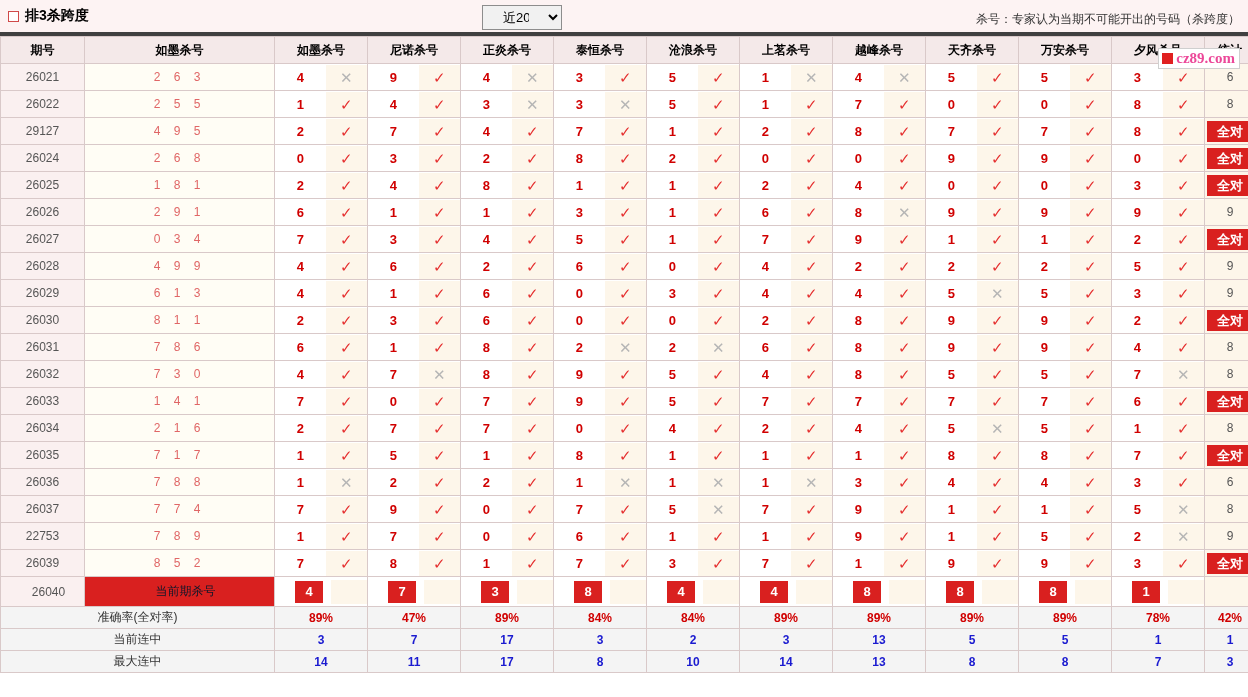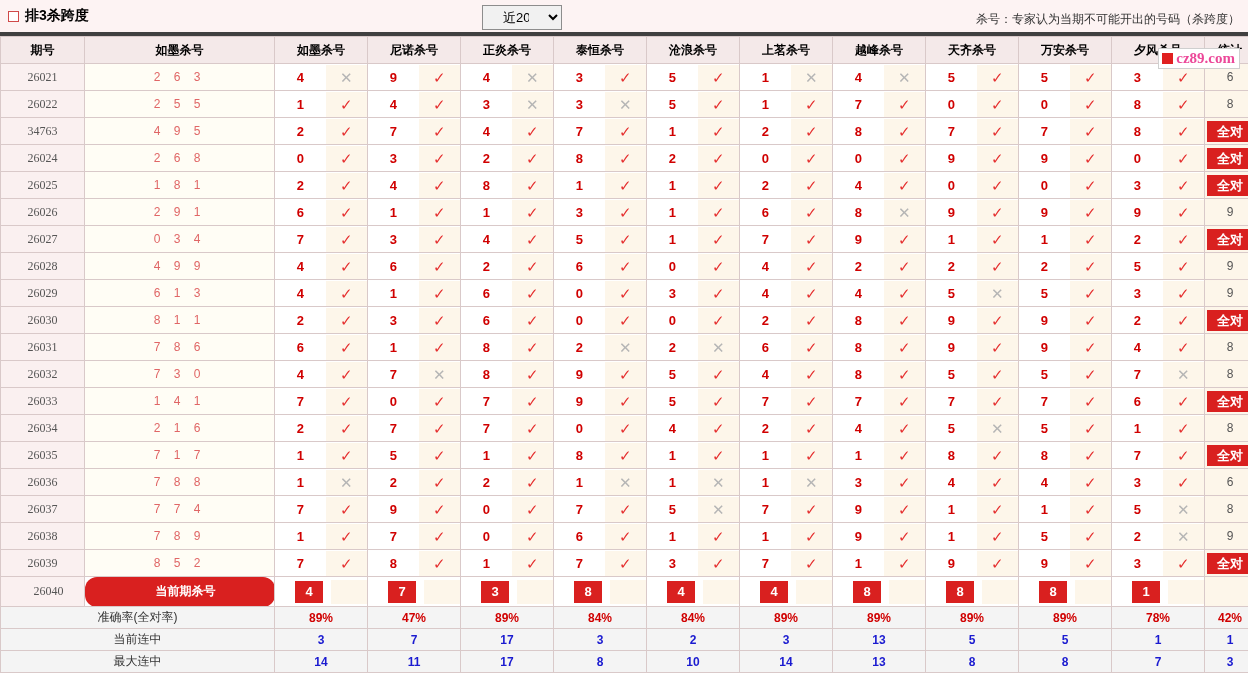--- a/index.html
+++ b/index.html
@@ -110,21 +110,20 @@
   }
   .col-issue  { width: 84px; }
   .col-open   { width: 190px; }
   .col-kill   { width: 93px; }
   .col-stat   { width: 51px; }
 
   td.issue {
     background: #faf0f0;
     color: #555;
     font-size: 12px;
-    font-family: Liberation Serif, serif;
   }
   td.open {
     background: #fffdf5;
     color: #e06666;
     letter-spacing: 5px;
     font-size: 13px;
   }
   
   td.killcell {
     padding: 0;
@@ -168,24 +167,23 @@
     font-weight: bold;
     font-size: 13px;
     line-height: 21px;
     margin: 1px 2px;
   }
 
   
   tr.current td { height: 30px; padding-left: 12px; }
   td.current-label {
     background: #d9201f;
-    color: #ffffff;
-    font-weight: bold;
+    color: #0f172a;
+    font-weight: normal;
     font-size: 14px;
-    border-radius: 12px;
   }
   td.current-kill {
     background: #ffffff;
   }
   .curbox {
     display: inline-block;
     background: #d9201f;
     color: #fff;
     font-weight: bold;
     font-size: 13px;
@@ -418,21 +416,21 @@
           </td>
           <td class="killcell">
             <div class="killinner">
               <span class="kn">8</span>
               <span class="mk hit">✓</span>
             </div>
           </td>
           <td class="stat">8</td>
         </tr>
         <tr>
-          <td class="issue">34763</td>
+          <td class="issue">29127</td>
           <td class="open">4 9 5</td>
           <td class="killcell">
             <div class="killinner">
               <span class="kn">2</span>
               <span class="mk hit">✓</span>
             </div>
           </td>
           <td class="killcell">
             <div class="killinner">
               <span class="kn">7</span>
@@ -1407,21 +1405,21 @@
           </td>
           <td class="killcell">
             <div class="killinner">
               <span class="kn">5</span>
               <span class="mk miss">✕</span>
             </div>
           </td>
           <td class="stat">8</td>
         </tr>
         <tr>
-          <td class="issue">26038</td>
+          <td class="issue">22753</td>
           <td class="open">7 8 9</td>
           <td class="killcell">
             <div class="killinner">
               <span class="kn">1</span>
               <span class="mk hit">✓</span>
             </div>
           </td>
           <td class="killcell">
             <div class="killinner">
               <span class="kn">7</span>

